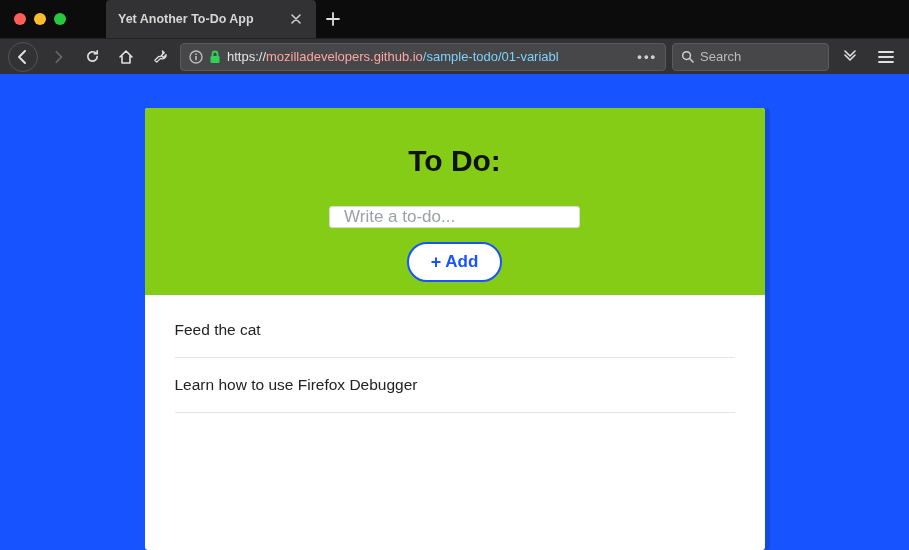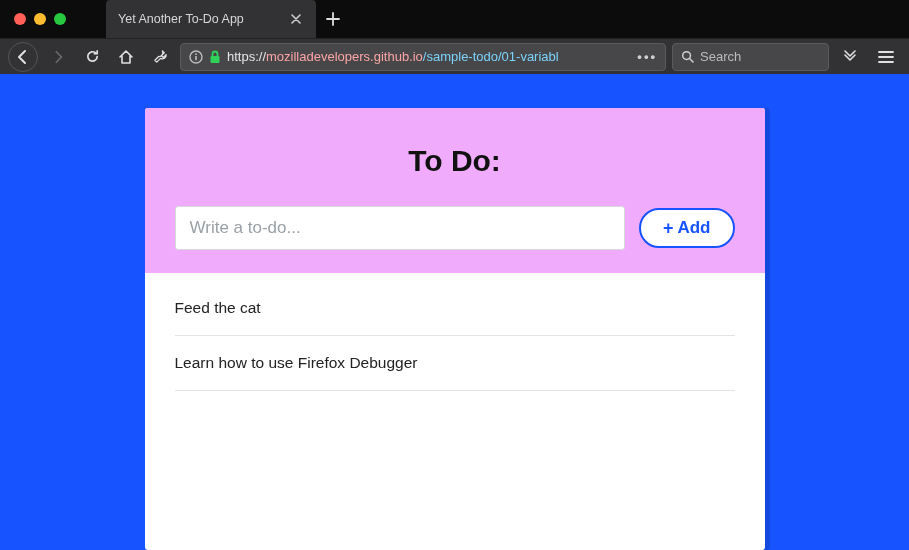--- a/index.html
+++ b/index.html
@@ -10,20 +10,21 @@
     overflow: hidden;
     background: #0b0b0b;
   }
 
   
   .titlebar {
     height: 38px;
     background: #0c0c0c;
     display: flex;
     align-items: stretch;
+    font-weight: bold;
   }
   .traffic {
     display: flex;
     align-items: center;
     gap: 8px;
     padding: 0 14px;
     width: 106px;
   }
   .tl {
     width: 12px; height: 12px; border-radius: 50%;
@@ -146,34 +147,35 @@
     overflow: hidden;
   }
   .card {
     width: 620px;
     background: #fff;
     border-radius: 3px;
     box-shadow: 5px 0 0 rgba(0,0,0,.12);
     overflow: hidden;
   }
   .card-header {
-    background: #f0abfc;
-    padding: 36px 30px 23px;
+    background: #84cc16;
+    padding: 36px 30px 13px;
   }
   .card-header h1 {
     text-align: center;
     font-size: 30px;
     font-weight: 800;
     color: #111;
     margin-bottom: 28px;
   }
   .add-row {
     display: flex;
     align-items: center;
     gap: 14px;
+    flex-direction: column;
   }
   .todo-input {
     flex: 1;
     height: 44px;
     background: #fff;
     border: 1px solid #d8d9da;
     border-radius: 3px;
     padding: 0 14px;
     font-size: 17px;
     color: #333;

